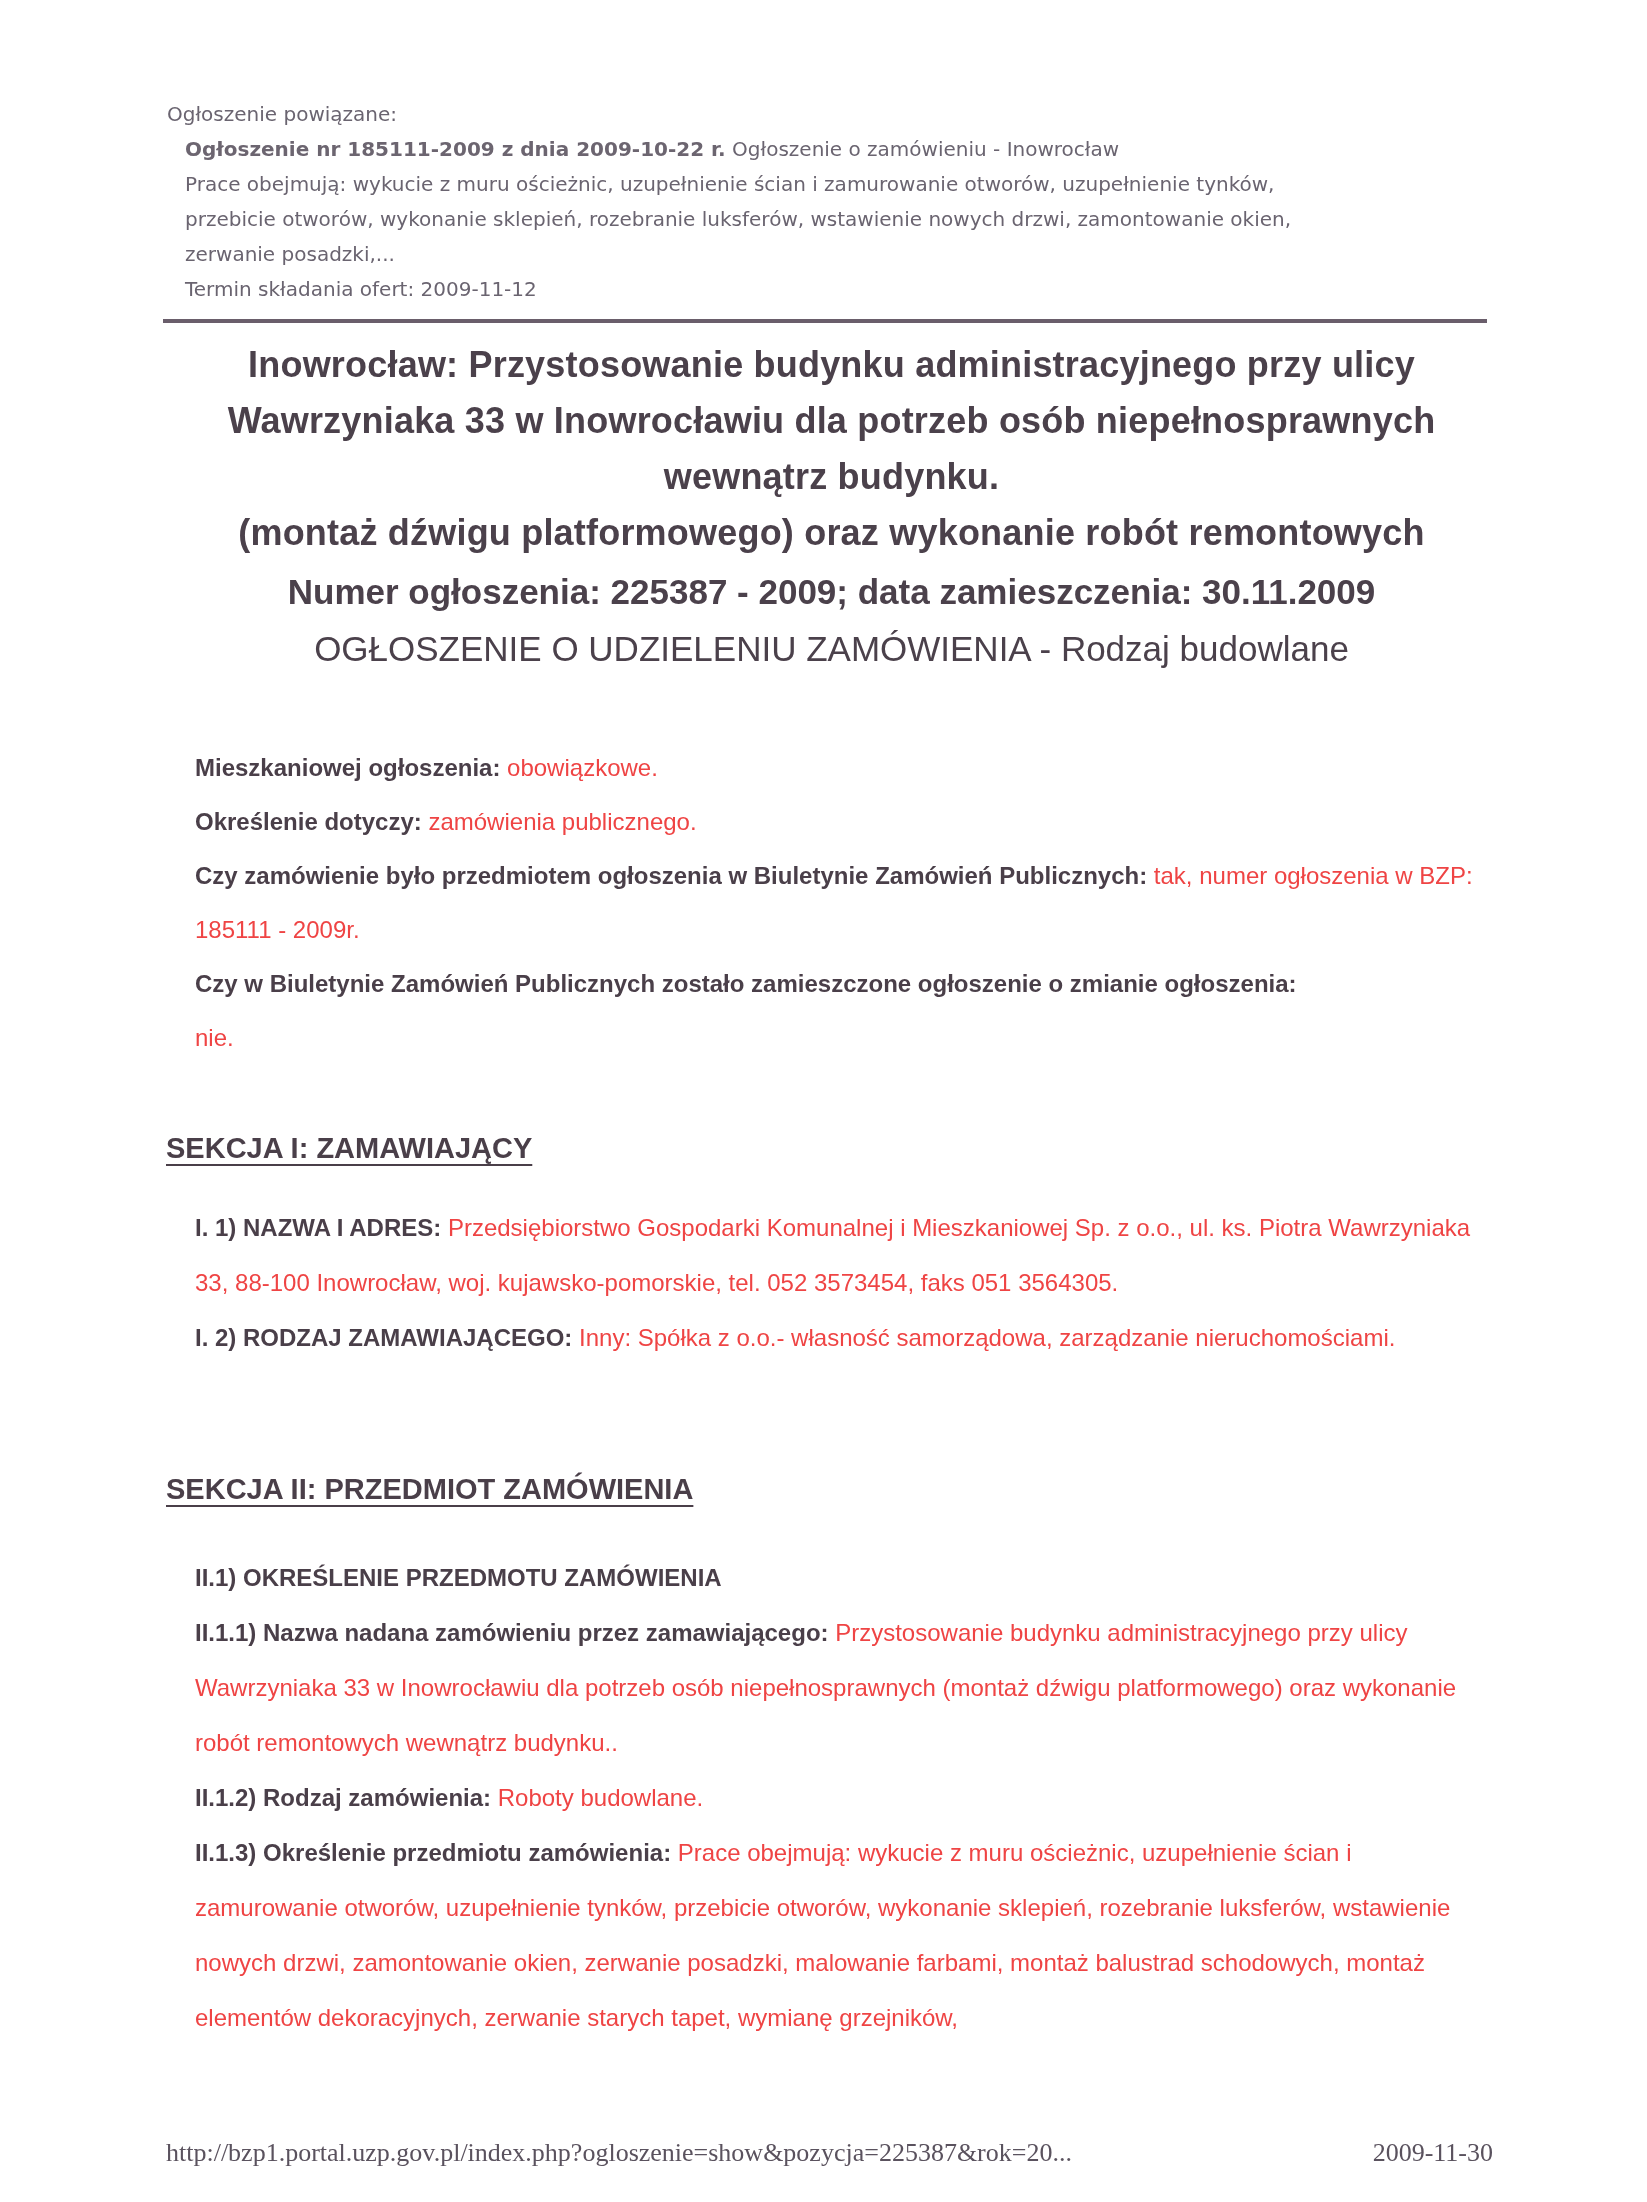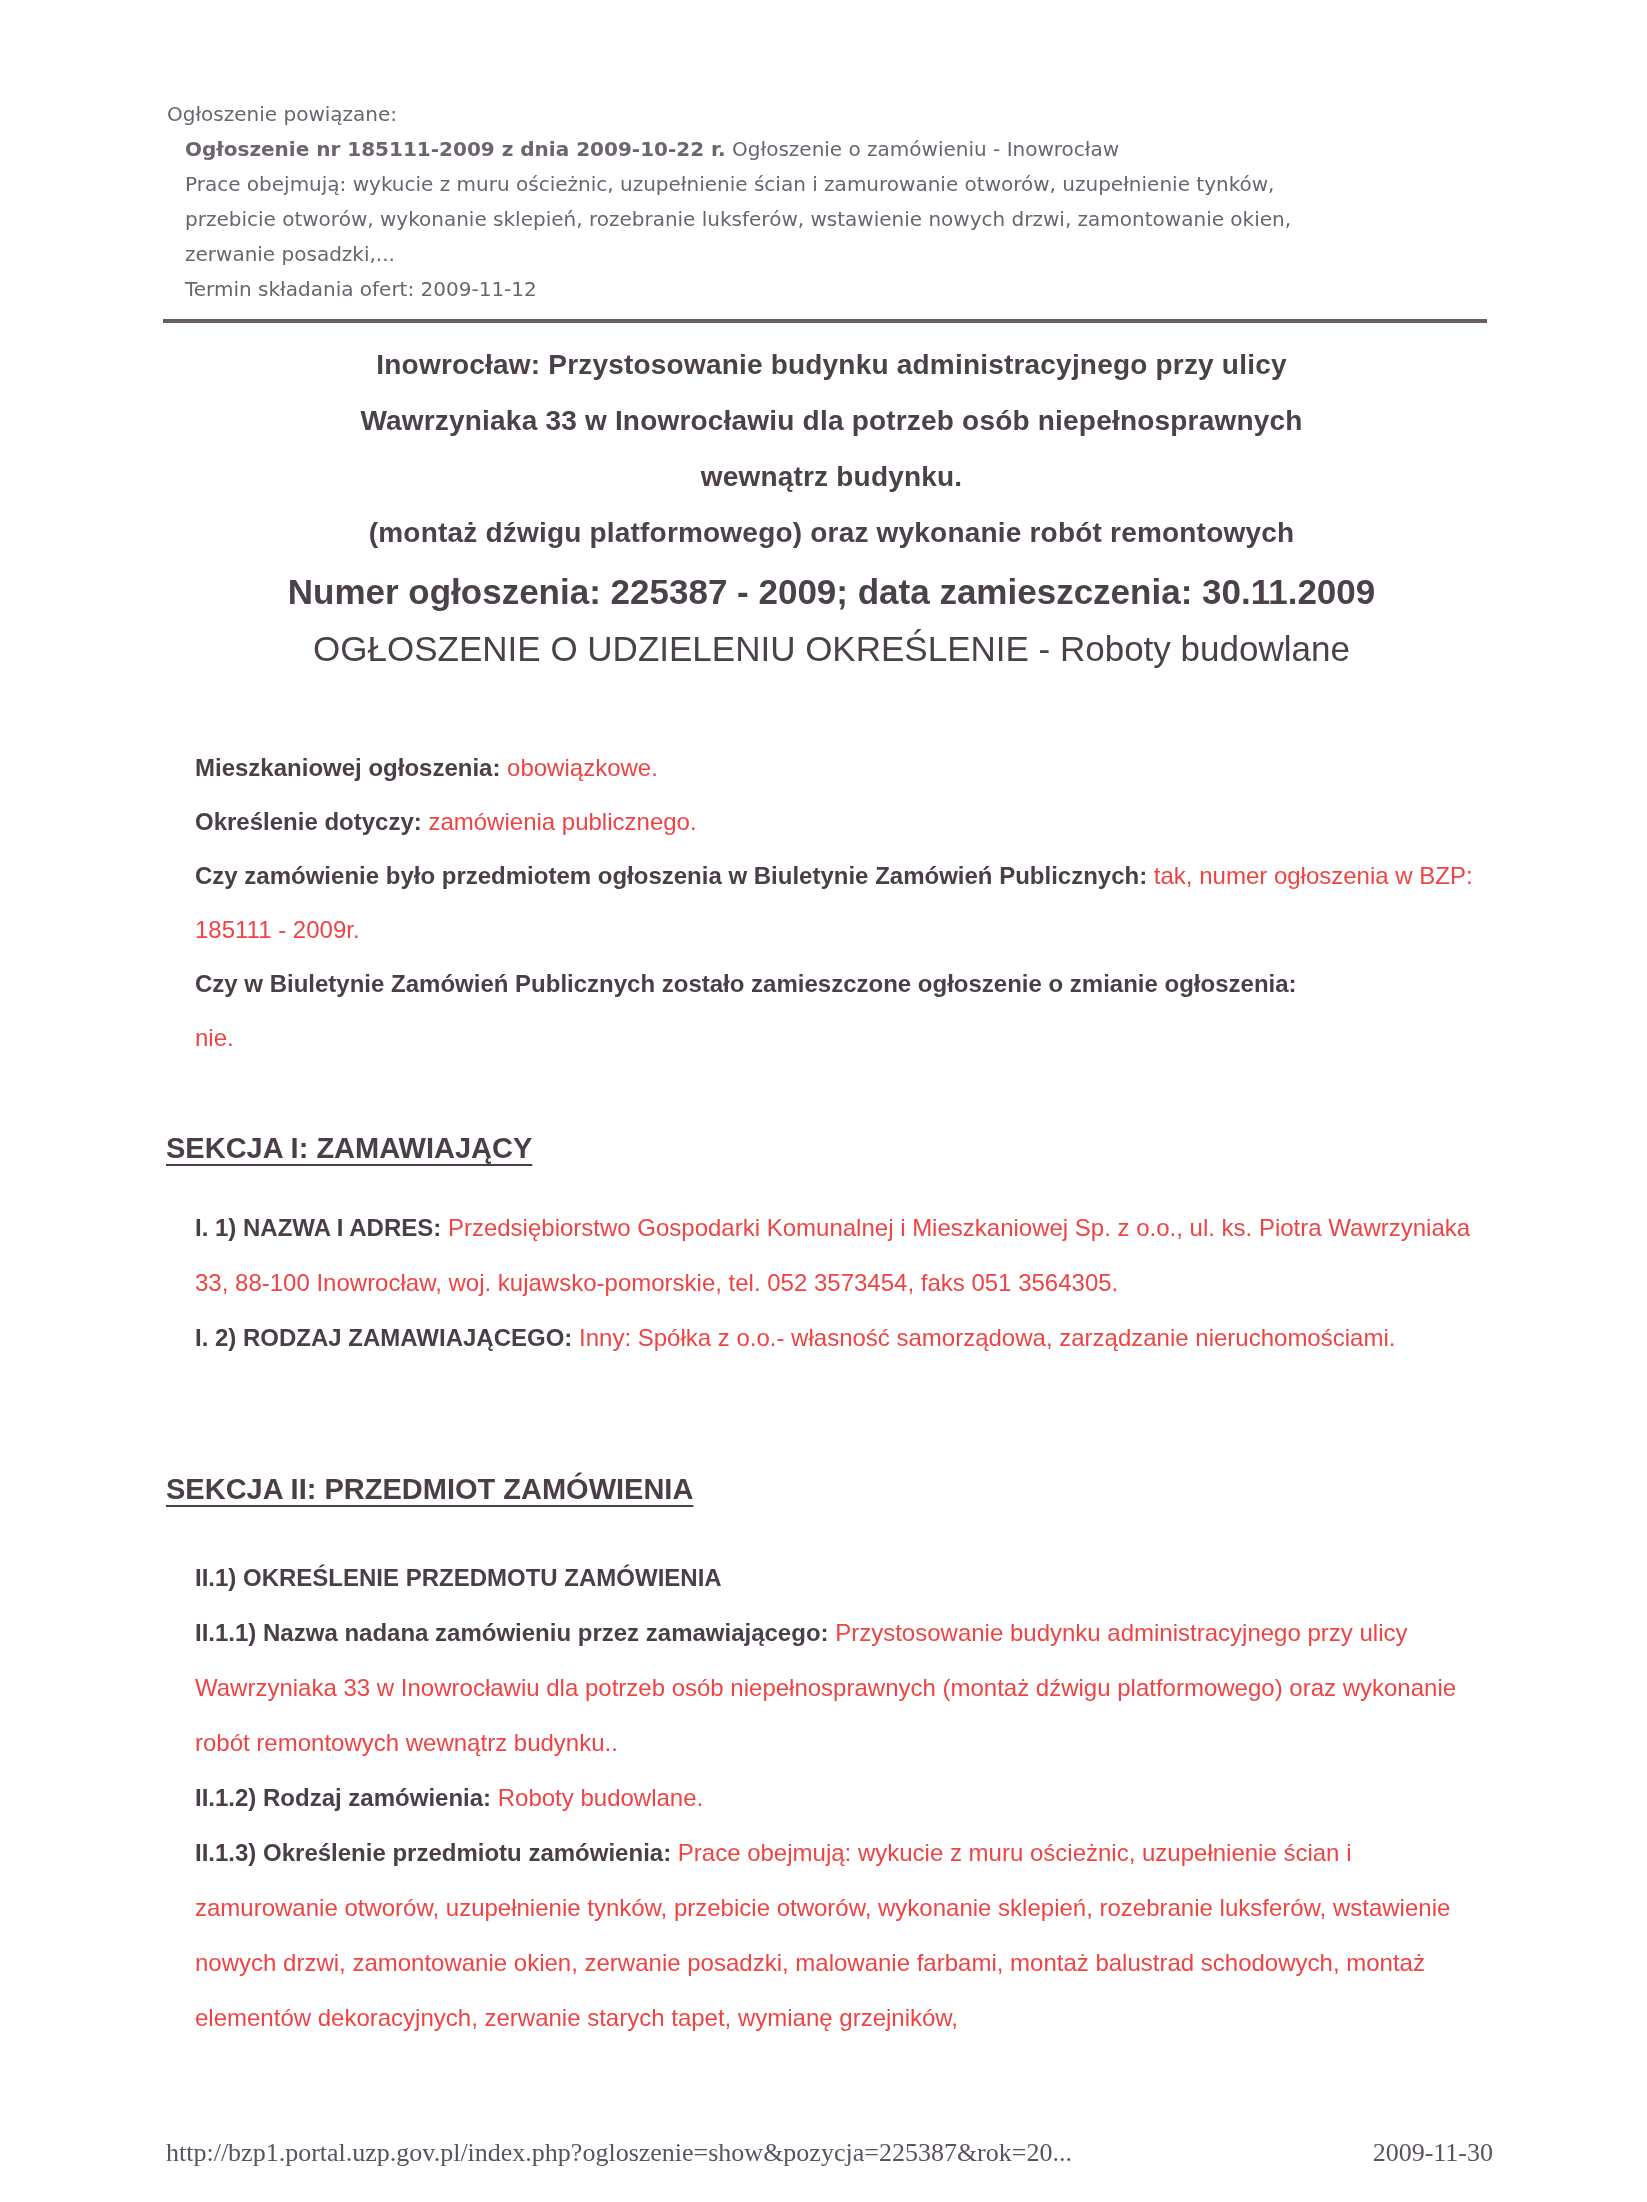--- a/index.html
+++ b/index.html
@@ -18,21 +18,21 @@
       color: #6a6470;
     }
     .related .indent { padding-left: 18px; }
     .related b { color: #6c6570; font-weight: bold; }
     .separator {
       position: absolute; left: 163px; top: 319px; width: 1324px; height: 4px;
       background: #6a5e6b;
     }
     .title-block {
       position: absolute; left: 188px; top: 337px; width: 1287px; text-align: center;
-      font-weight: bold; font-size: 28px; line-height: 56px; color: #4b414b;
+      font-weight: bold; font-size: 36px; line-height: 56px; color: #4b414b;
       letter-spacing: 0.2px;
     }
     .number-line {
       position: absolute; left: 188px; top: 564px; width: 1287px; text-align: center;
       font-weight: bold; font-size: 35px; line-height: 55px; color: #4b414b;
     }
     .type-line {
       position: absolute; left: 188px; top: 621px; width: 1287px; text-align: center;
       font-size: 35px; line-height: 55px; color: #4b414b;
     }
@@ -78,21 +78,21 @@
 
 <div class="separator"></div>
 
 <div class="title-block">
   <div>Inowrocław: Przystosowanie budynku administracyjnego przy ulicy</div>
   <div>Wawrzyniaka 33 w Inowrocławiu dla potrzeb osób niepełnosprawnych</div>
   <div>wewnątrz budynku.</div>
   <div>(montaż dźwigu platformowego) oraz wykonanie robót remontowych</div>
 </div>
 <div class="number-line">Numer ogłoszenia: 225387 - 2009; data zamieszczenia: 30.11.2009</div>
-<div class="type-line">OGŁOSZENIE O UDZIELENIU OKREŚLENIE - Roboty budowlane</div>
+<div class="type-line">OGŁOSZENIE O UDZIELENIU ZAMÓWIENIA - Rodzaj budowlane</div>
 
 <div class="intro">
   <p><b>Mieszkaniowej ogłoszenia:</b><span class="val"> obowiązkowe.</span></p>
   <p><b>Określenie dotyczy:</b><span class="val"> zamówienia publicznego.</span></p>
   <p><b>Czy zamówienie było przedmiotem ogłoszenia w Biuletynie Zamówień Publicznych:</b><span class="val"> tak, numer ogłoszenia w BZP: 185111 - 2009r.</span></p>
   <p><b>Czy w Biuletynie Zamówień Publicznych zostało zamieszczone ogłoszenie o zmianie ogłoszenia:</b><br><span class="val"> nie.</span></p>
 </div>
 
 <div class="sec-heading" style="top:1132px;">SEKCJA I: ZAMAWIAJĄCY</div>
 

